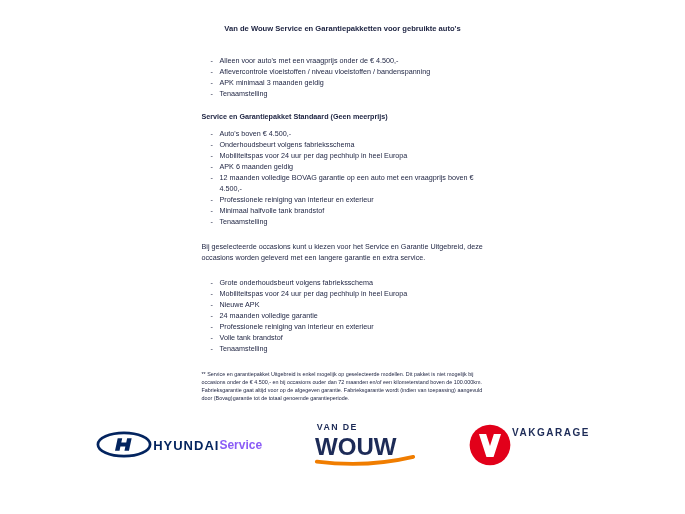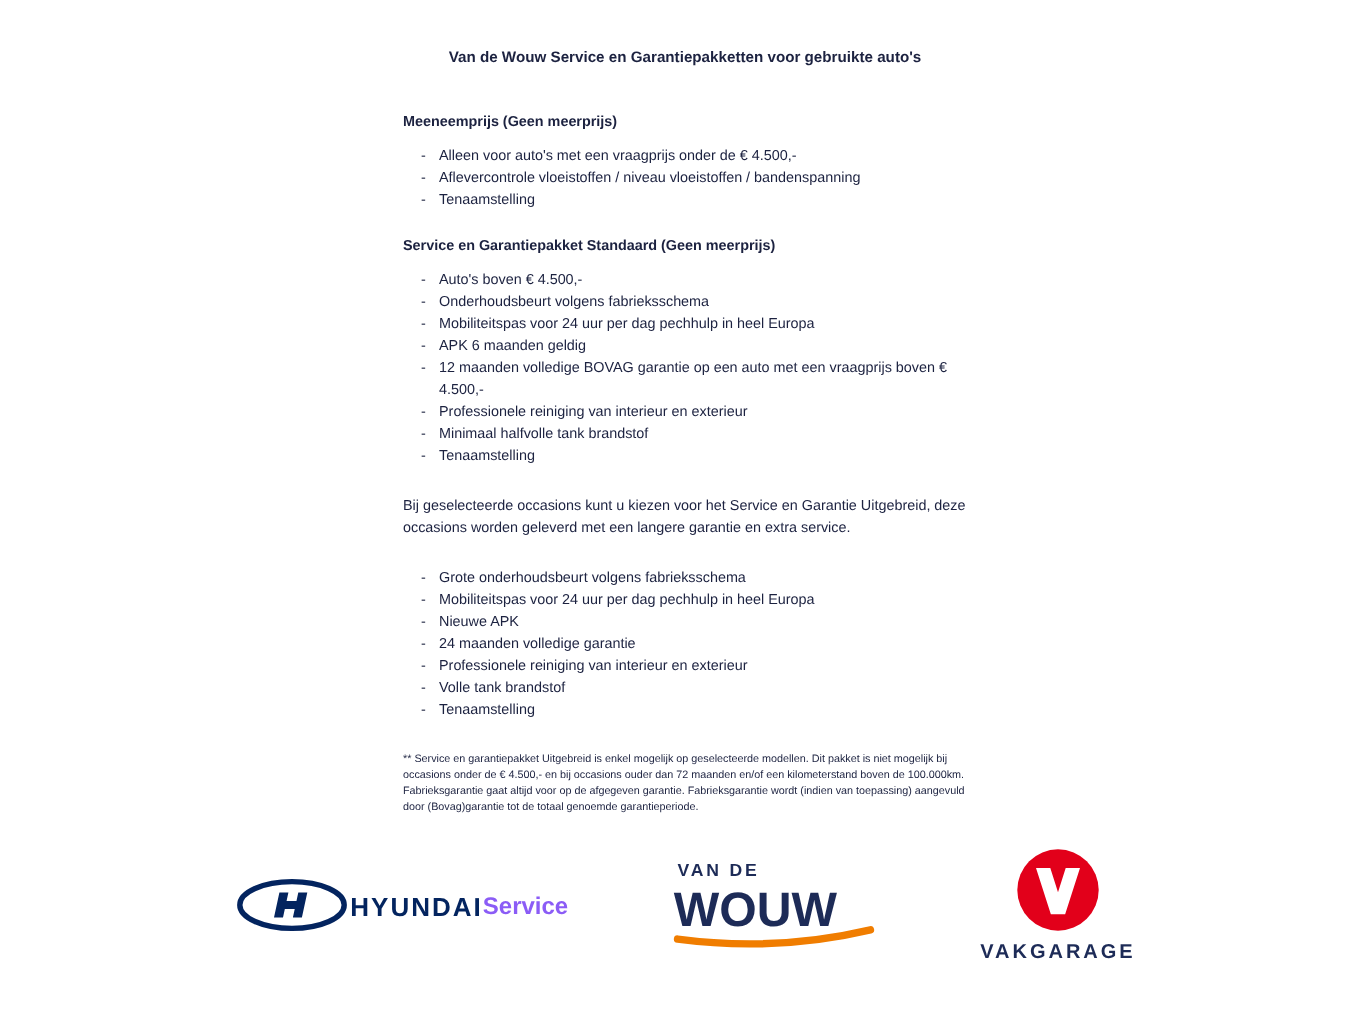--- a/index.html
+++ b/index.html
@@ -27,36 +27,36 @@
 
   .logos { display:flex; justify-content:center; align-items:center; gap:52px; margin-top:15px; }
 
   .logo-hyundai { display:flex; flex-direction:row; align-items:center; }
   .hyundai-mark { width:58px; height:27px; }
   .hyundai-name { font-size:13px; font-weight:bold; color:#03245f; letter-spacing:1px; margin-top:2px; }
   .hyundai-sub { font-size:12px; font-weight:600; color:#8b5cf6; margin-top:1px; }
 
   .logo-wouw svg { width:102px; height:52px; }
 
-  .logo-vak { display:flex; flex-direction:column; align-items:center; }
+  .logo-vak { display:flex; flex-direction:row; align-items:flex-start; }
   .vak-mark { width:44px; height:44px; }
   .vak-label { font-size:10px; font-weight:bold; letter-spacing:1.5px; color:#1d2b57; margin-top:4px; }
 </style>
 </head>
 <body>
 
 <div class="doc">
 
   <h1 class="title">Van de Wouw Service en Garantiepakketten voor gebruikte auto's</h1>
 
   <section>
-    <h2 class="heading">Meeneemprijs (Geen meerprijs)</h2>
     <ul class="bullets">
       <li>Alleen voor auto's met een vraagprijs onder de € 4.500,-</li>
       <li>Aflevercontrole vloeistoffen / niveau vloeistoffen / bandenspanning</li>
+      <li>APK minimaal 3 maanden geldig</li>
       <li>Tenaamstelling</li>
     </ul>
   </section>
 
   <section>
     <h2 class="heading">Service en Garantiepakket Standaard (Geen meerprijs)</h2>
     <ul class="bullets">
       <li>Auto's boven € 4.500,-</li>
       <li>Onderhoudsbeurt volgens fabrieksschema</li>
       <li>Mobiliteitspas voor 24 uur per dag pechhulp in heel Europa</li>

